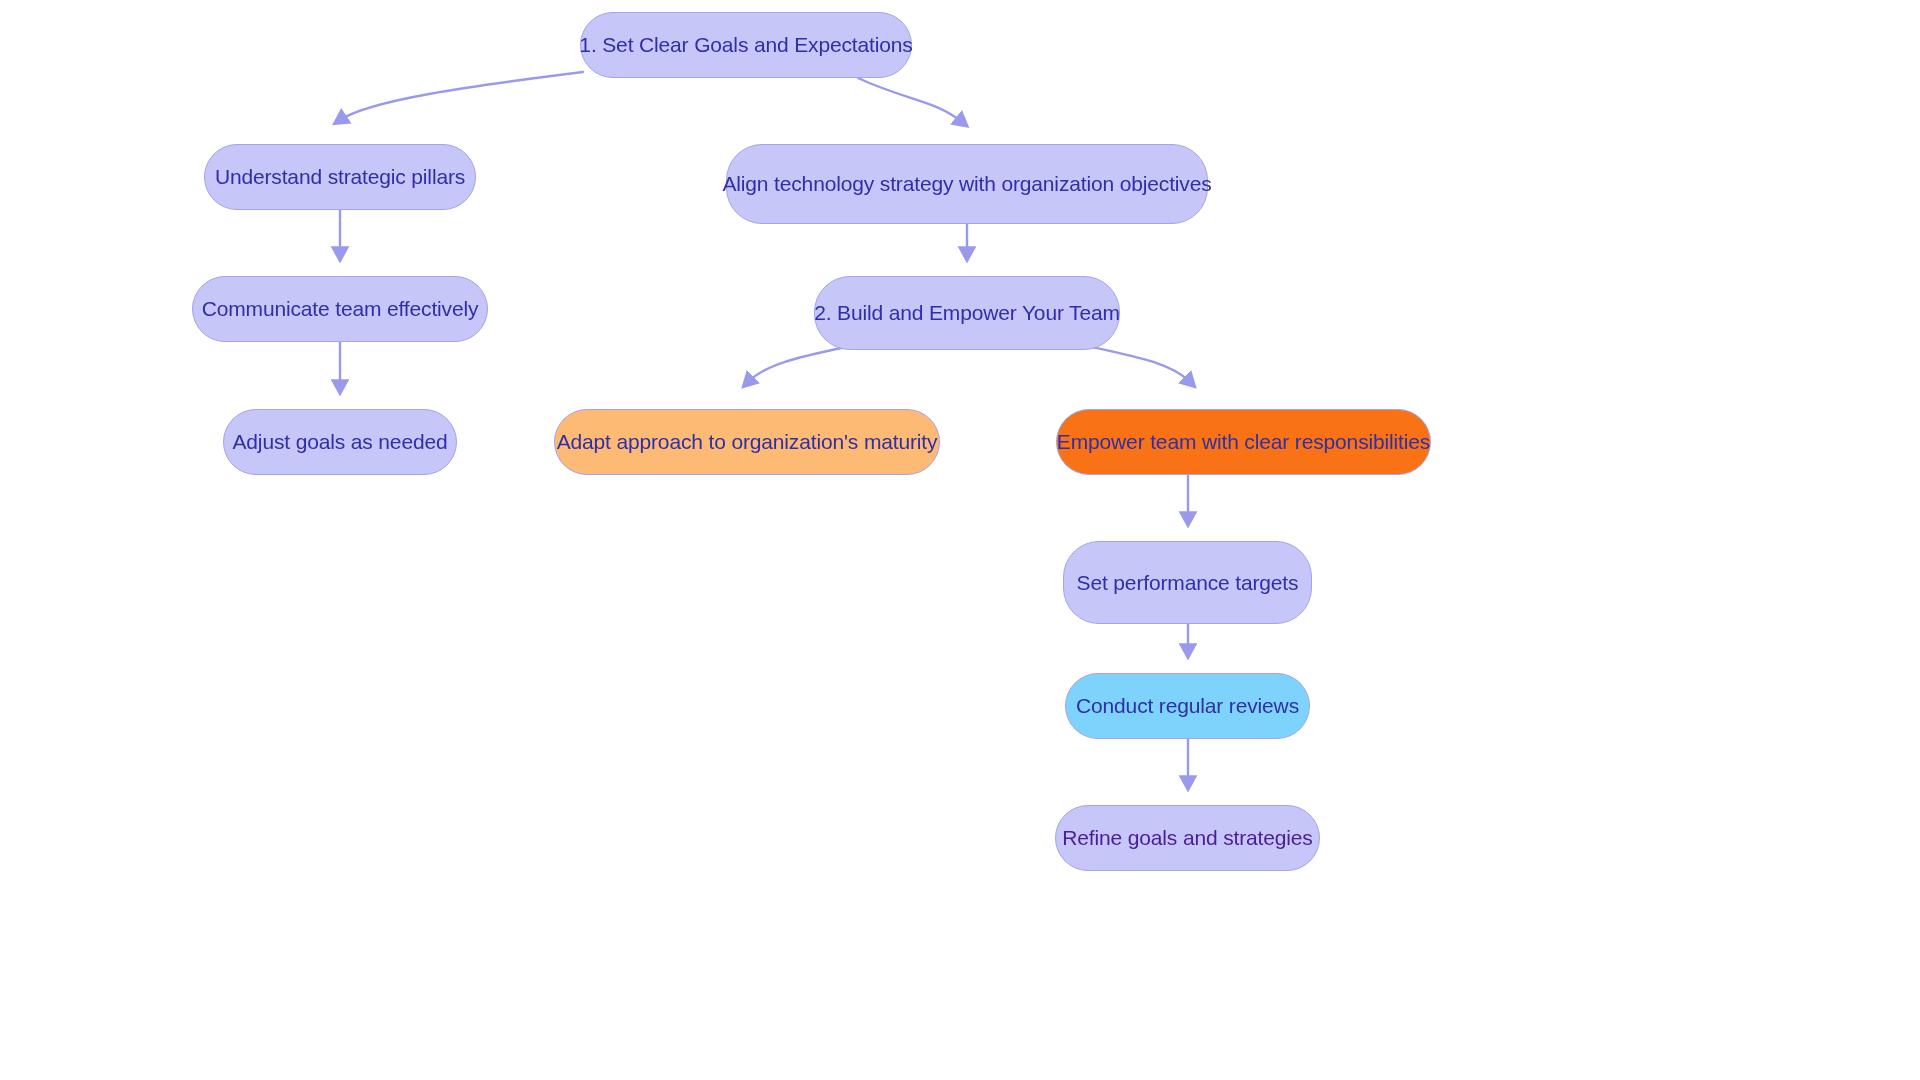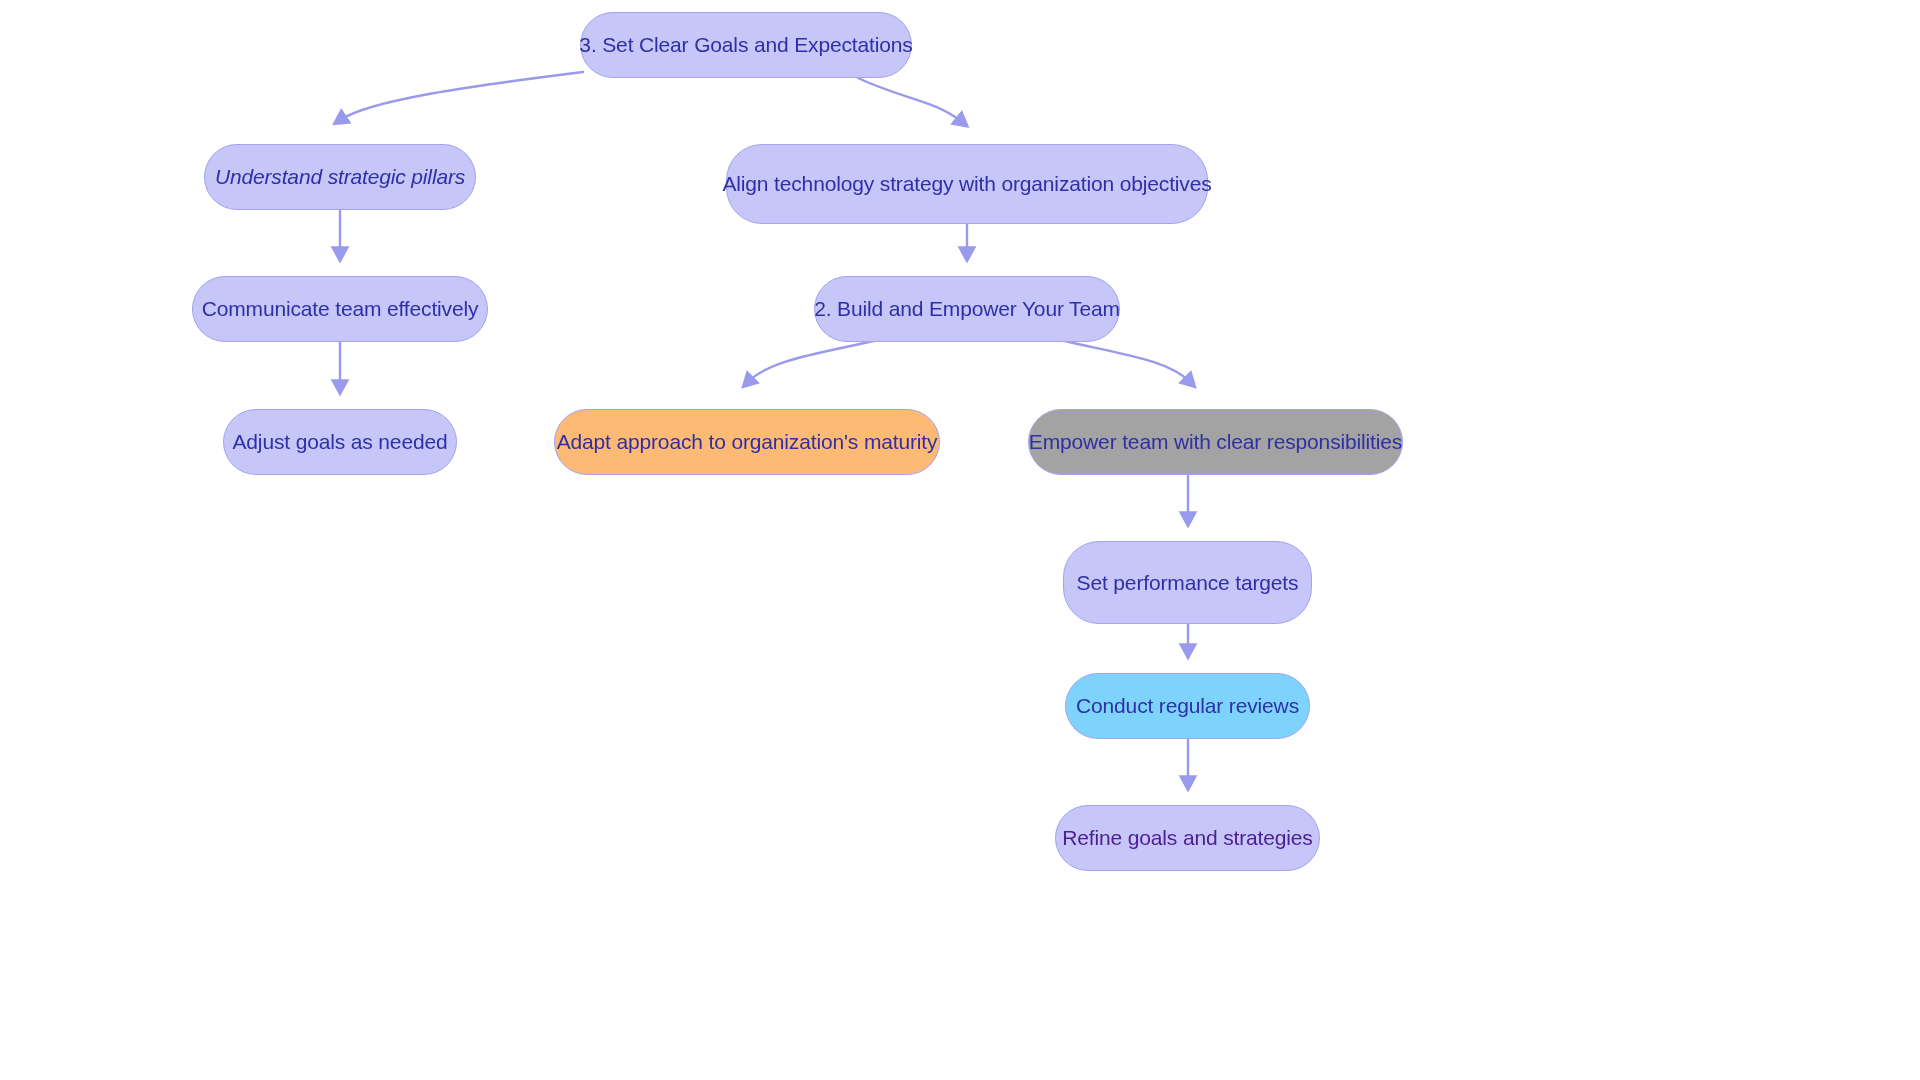--- a/index.html
+++ b/index.html
@@ -71,41 +71,41 @@
         <path d="M 878 340 C 812 355, 770 360, 748 382" fill="none" stroke="#9a9aec" stroke-width="2.4" stroke-linecap="round" marker-end="url(#arrowhead)"></path>
         <path d="M 1060 340 C 1125 355, 1168 360, 1190 382" fill="none" stroke="#9a9aec" stroke-width="2.4" stroke-linecap="round" marker-end="url(#arrowhead)"></path>
         <path d="M 1188 475 L 1188 519" fill="none" stroke="#9a9aec" stroke-width="2.4" stroke-linecap="round" marker-end="url(#arrowhead)"></path>
         <path d="M 1188 607 L 1188 651" fill="none" stroke="#9a9aec" stroke-width="2.4" stroke-linecap="round" marker-end="url(#arrowhead)"></path>
         <path d="M 1188 739 L 1188 783" fill="none" stroke="#9a9aec" stroke-width="2.4" stroke-linecap="round" marker-end="url(#arrowhead)"></path>
       </g>
   </svg>
 
   <div id="nodes">
       <div class="node" style="left: 580px; top: 12px; width: 332px; height: 66px; background: rgb(198, 198, 249); border-color: rgb(163, 163, 239); color: rgb(47, 47, 168);">
-        <span class="node-label">3. Set Clear Goals and Expectations</span>
+        <span class="node-label">1. Set Clear Goals and Expectations</span>
       </div>
-      <div class="node" style="left: 204px; top: 144px; width: 272px; height: 66px; background: rgb(198, 198, 249); border-color: rgb(163, 163, 239); color: rgb(47, 47, 168); font-style: italic;">
+      <div class="node" style="left: 204px; top: 144px; width: 272px; height: 66px; background: rgb(198, 198, 249); border-color: rgb(163, 163, 239); color: rgb(47, 47, 168);">
         <span class="node-label">Understand strategic pillars</span>
       </div>
       <div class="node" style="left: 726px; top: 144px; width: 482px; height: 80px; background: rgb(198, 198, 249); border-color: rgb(163, 163, 239); color: rgb(47, 47, 168);">
         <span class="node-label">Align technology strategy with organization objectives</span>
       </div>
       <div class="node" style="left: 192px; top: 276px; width: 296px; height: 66px; background: rgb(198, 198, 249); border-color: rgb(163, 163, 239); color: rgb(47, 47, 168);">
         <span class="node-label">Communicate team effectively</span>
       </div>
-      <div class="node" style="left: 814px; top: 276px; width: 306px; height: 66px; background: rgb(198, 198, 249); border-color: rgb(163, 163, 239); color: rgb(47, 47, 168);">
+      <div class="node" style="left: 814px; top: 276px; width: 306px; height: 74px; background: rgb(198, 198, 249); border-color: rgb(163, 163, 239); color: rgb(47, 47, 168);">
         <span class="node-label">2. Build and Empower Your Team</span>
       </div>
       <div class="node" style="left: 223px; top: 409px; width: 234px; height: 66px; background: rgb(198, 198, 249); border-color: rgb(163, 163, 239); color: rgb(47, 47, 168);">
         <span class="node-label">Adjust goals as needed</span>
       </div>
       <div class="node" style="left: 554px; top: 409px; width: 386px; height: 66px; background: #fdba74; border-color: rgb(163, 163, 239); color: rgb(47, 47, 168);">
         <span class="node-label">Adapt approach to organization's maturity</span>
       </div>
-      <div class="node" style="left: 1028px; top: 409px; width: 375px; height: 66px; background: #a3a3a3; border-color: rgb(163, 163, 239); color: rgb(47, 47, 168); align-items: center;">
+      <div class="node" style="left: 1056px; top: 409px; width: 375px; height: 66px; background: #f97316; border-color: rgb(163, 163, 239); color: rgb(47, 47, 168); align-items: center;">
         <span class="node-label">Empower team with clear responsibilities</span>
       </div>
       <div class="node" style="left: 1063px; top: 541px; width: 249px; height: 83px; background: rgb(198, 198, 249); border-color: rgb(163, 163, 239); color: rgb(47, 47, 168);">
         <span class="node-label">Set performance targets</span>
       </div>
       <div class="node" style="left: 1065px; top: 673px; width: 245px; height: 66px; background: #7dd3fc; border-color: rgb(163, 163, 239); color: rgb(47, 47, 168);">
         <span class="node-label">Conduct regular reviews</span>
       </div>
       <div class="node" style="left: 1055px; top: 805px; width: 265px; height: 66px; background: rgb(198, 198, 249); border-color: rgb(163, 163, 239); color: #4c1d95;">
         <span class="node-label">Refine goals and strategies</span>

